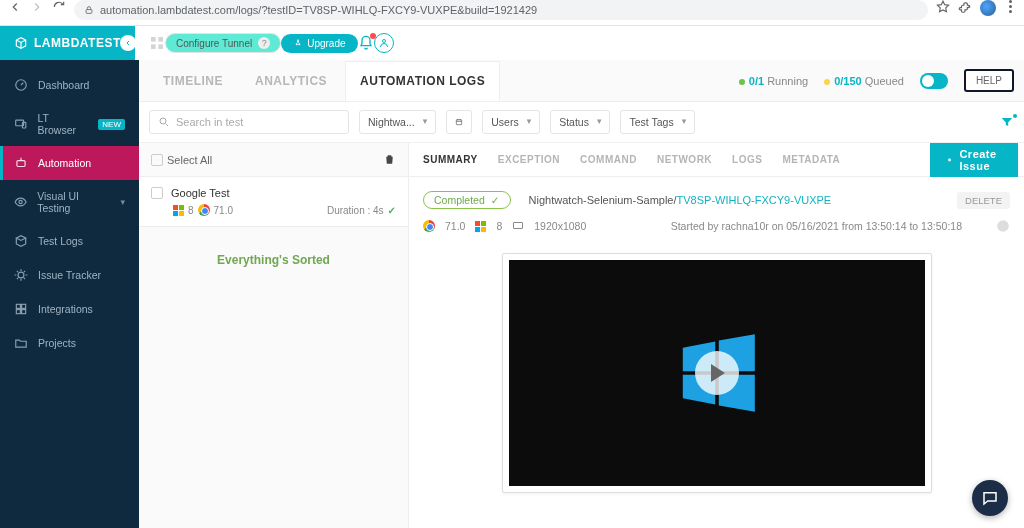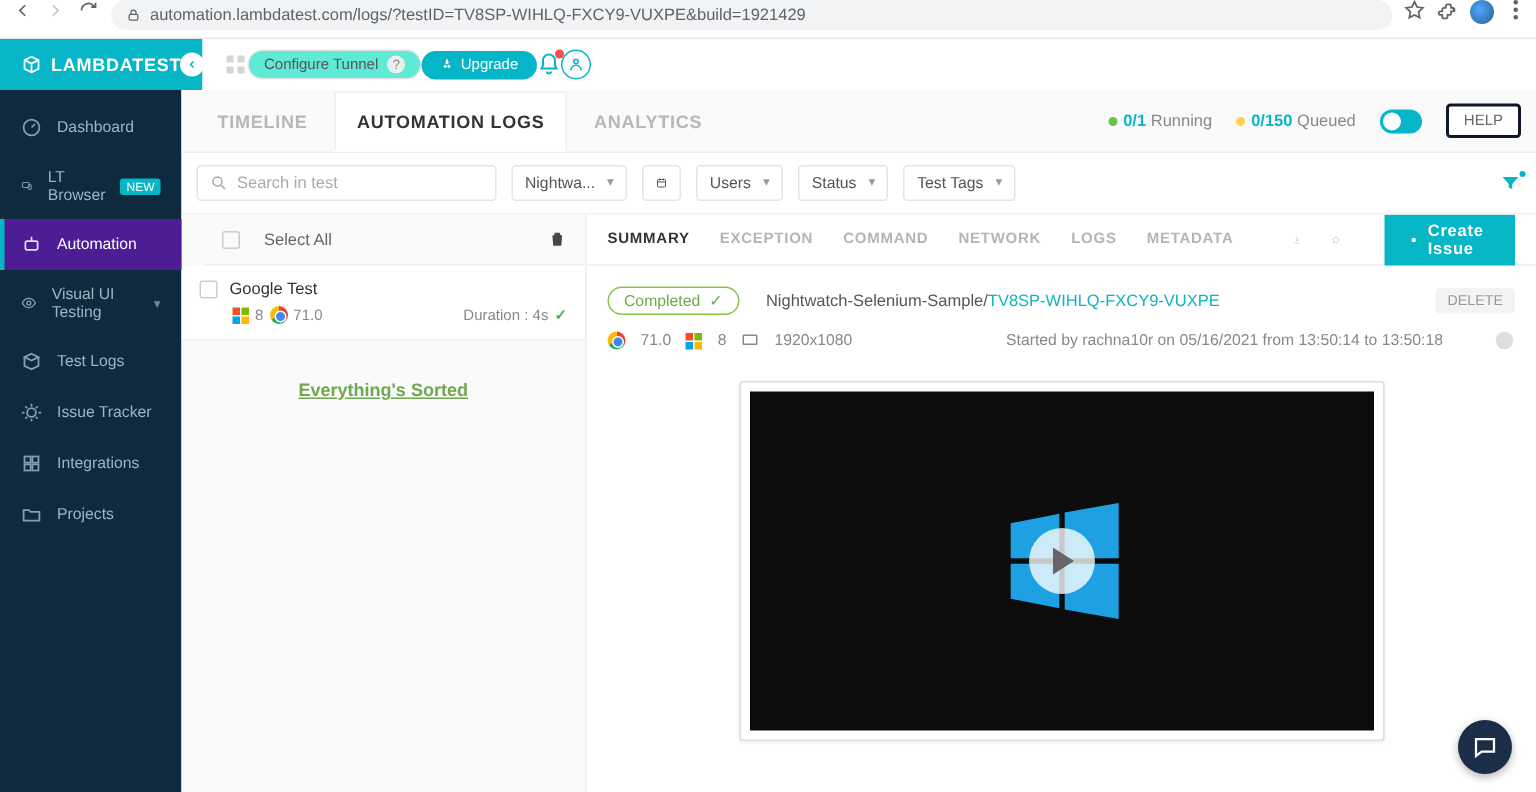--- a/index.html
+++ b/index.html
@@ -24,23 +24,23 @@
   .apps { width:16px; height:16px; color:#d5d5d5; }
   .tunnel-btn { display:flex; align-items:center; gap:6px; border:1px solid #e3e3e3; border-radius:12px; padding:3px 10px; font-size:10px; color:#555; background:#5eead4; }
   .tunnel-btn .q { width:12px; height:12px; border-radius:50%; background:#eee; display:flex; align-items:center; justify-content:center; font-size:9px; color:#888; }
   .upgrade-btn { background:#06b6c6; color:#fff; border-radius:12px; padding:4px 12px; font-size:10px; display:flex; align-items:center; gap:4px; }
   .bell { position:relative; color:#06b6c6; width:16px; height:16px; }
   .bell .dot { position:absolute; top:-2px; right:-2px; width:6px; height:6px; background:#ff4d4f; border-radius:50%; }
   .user-circle { width:20px; height:20px; border:1px solid #06b6c6; border-radius:50%; display:flex; align-items:center; justify-content:center; color:#06b6c6; }
 
   
   .app { display:flex; height: calc(528px - 26px - 34px); }
-  .sidebar { width:121px; background:#0f2a3f; color:#9fb3c2; display:flex; flex-direction:column; padding-top:8px; }
+  .sidebar { width:139px; background:#0f2a3f; color:#9fb3c2; display:flex; flex-direction:column; padding-top:8px; }
   .side-item { display:flex; align-items:center; gap:10px; padding:10px 14px; font-size:10.5px; cursor:pointer; position:relative; }
-  .side-item.active { background:#4c1d95; color:#fff; }
+  .side-item.active { background:#be185d; color:#fff; }
   .side-item.active::before { content:''; position:absolute; left:0; top:0; bottom:0; width:3px; background:#06b6c6; }
   .side-item .icn { width:14px; height:14px; opacity:.85; }
   .side-badge { background:#06b6c6; color:#fff; font-size:8px; padding:1px 4px; border-radius:2px; margin-left:auto; }
   .side-chevron { margin-left:auto; font-size:9px; opacity:.7; }
 
   .main { flex:1; background:#fff; display:flex; flex-direction:column; overflow:hidden; }
 
   
   .tab-row { display:flex; align-items:center; border-bottom:1px solid #eee; background:#fafafa; padding:0 10px; height:42px; gap:4px; }
   .tab { padding:12px 14px; font-size:12px; font-weight:bold; color:#b7b7b7; letter-spacing:.5px; }
@@ -59,27 +59,27 @@
   .search-box { display:flex; align-items:center; border:1px solid #e5e5e5; border-radius:3px; padding:5px 8px; gap:6px; min-width:200px; color:#aaa; font-size:11px; }
   .select { display:flex; align-items:flex-start; gap:8px; border:1px solid #e5e5e5; border-radius:3px; padding:5px 8px; font-size:10.5px; color:#555; background:#fff; }
   .select .chev { font-size:9px; color:#999; }
   .select.iconbox { width:26px; justify-content:center; }
   .funnel { margin-left:auto; color:#06b6c6; width:14px; height:14px; position:relative; }
   .funnel::after { content:''; position:absolute; top:-1px; right:-3px; width:4px; height:4px; background:#06b6c6; border-radius:50%; }
 
   
   .content { display:flex; flex:1; overflow:hidden; }
   .left-pane { width:270px; border-right:1px solid #eee; background:#fafafa; display:flex; flex-direction:column; }
-  .select-all { display:flex; align-items:center; gap:16px; padding:10px 12px; border-bottom:1px solid #eee; font-size:11px; color:#666;margin-left:15px; }
+  .select-all { display:flex; align-items:center; gap:4px; padding:10px 12px; border-bottom:1px solid #eee; font-size:11px; color:#666; }
   .select-all .trash { margin-left:auto; opacity:.9; }
   .test-item { background:#fff; border-bottom:1px solid #eee; padding:10px 12px; }
   .test-title-row { display:flex; align-items:center; gap:8px; font-size:11px; color:#333; }
   .test-meta { display:flex; align-items:center; gap:4px; font-size:10px; color:#888; margin-top:5px; padding-left:22px; }
   .check-icon { margin-left:auto; color:#4caf50; font-weight:bold; }
-  .sorted { text-align:center; padding:26px 0; color:#6fa84f; font-size:12px; font-weight:bold;text-decoration:underline; }
+  .sorted { text-align:center; padding:26px 0; color:#6fa84f; font-size:12px; font-weight:bold; }
 
   .right-pane { flex:1; display:flex; flex-direction:column; overflow:hidden; }
   .detail-tabs { display:flex; align-items:center; gap:20px; padding:0 14px; height:34px; border-bottom:1px solid #eee; font-size:10px; font-weight:bold; color:#b5b5b5; letter-spacing:.5px; }
   .detail-tabs .dtab.active { color:#333; }
   .detail-tabs .spacer { flex:1; }
   .detail-tabs .icn-btn { color:#bbb; width:14px; height:14px; }
   .create-issue { background:#06b6c6; color:#fff; height:34px; display:flex; align-items:center; gap:6px; padding:0 16px; font-size:11px; font-weight:bold; margin:-0px -0px -0px 10px; }
 
   .summary { padding:14px; }
   .status-row { display:flex; align-items:center; gap:18px; font-size:11px; }
@@ -254,22 +254,22 @@
           <path d="M3 7h6l2 2h10v10H3z"></path>
         </svg>
       <span>Projects</span>
     </div>
   </div>
 
   <div class="main">
 
     <div class="tab-row">
       <div class="tab">TIMELINE</div>
+      <div class="tab">ANALYTICS</div>
       <div class="tab active">AUTOMATION LOGS</div>
-      <div class="tab">ANALYTICS</div>
       <div class="tab-right">
         <span class="stat"><span class="dot green"></span><span class="num">0/1</span> <span>Running</span></span>
         <span class="stat"><span class="dot yellow"></span><span class="num">0/150</span> <span>Queued</span></span>
         <div class="toggle">
             <div class="knob"></div>
           </div>
         <div class="help-btn">HELP</div>
       </div>
     </div>
 

